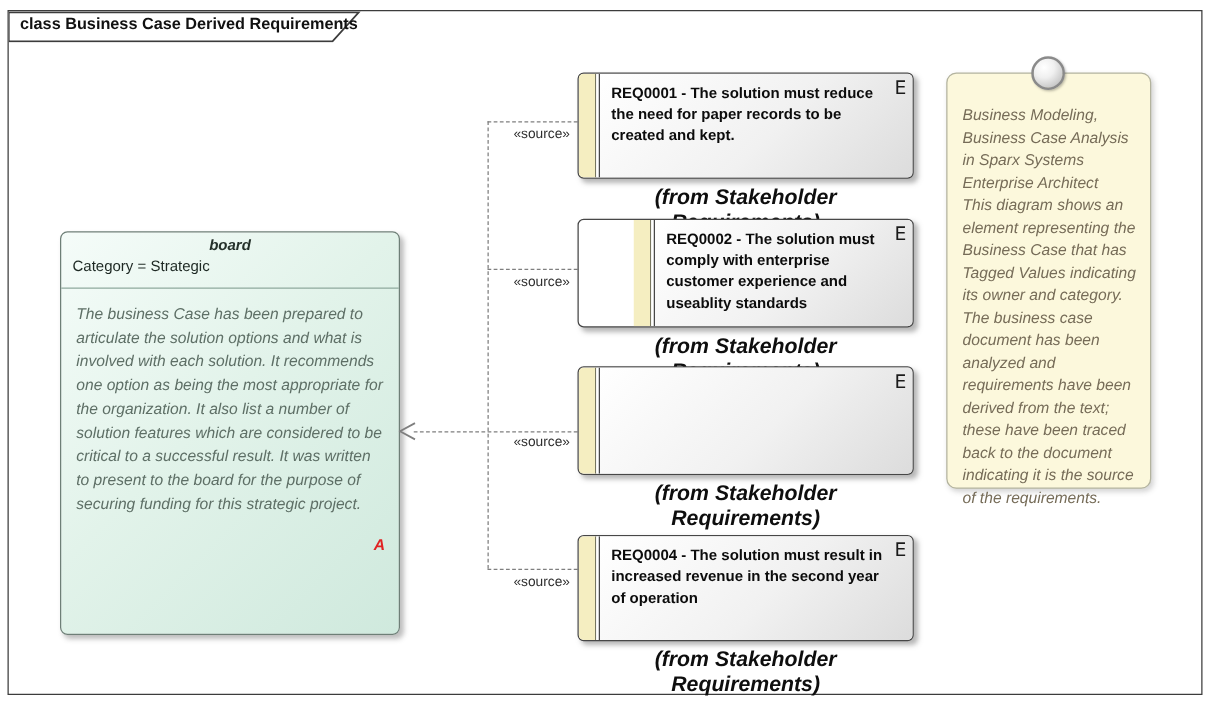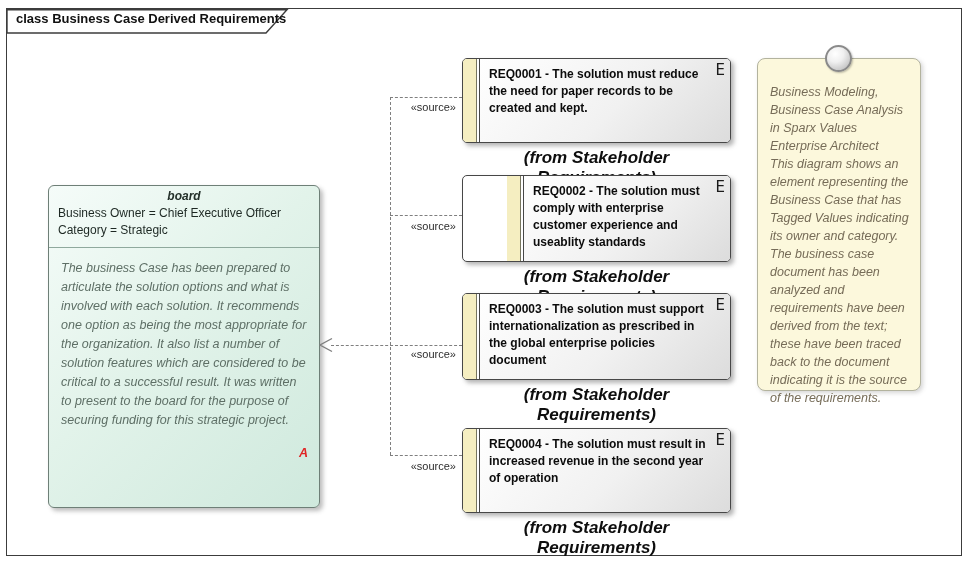--- a/index.html
+++ b/index.html
@@ -118,21 +118,20 @@
 
   <div class="frame"></div>
   <svg class="frame-tab" viewBox="0 0 282 25">
     <polygon points="0,0.8 280,0.8 259,24 0,24" fill="#ffffff" stroke="#3c3c3c" stroke-width="1.4"></polygon>
   </svg>
   <span class="frame-title">class Business Case Derived Requirements</span>
 
   <div class="bc-node">
     <div class="bc-tags">
       <div class="bc-tags-heading">board</div>
-      <div class="bc-tag-line">Business Owner = Chief Executive Officer</div>
       <div class="bc-tag-line">Category = Strategic</div>
     </div>
     <div class="bc-notes">
       <span>The business Case has been prepared to articulate the solution options and what is involved with each solution. It recommends one option as being the most appropriate for the organization. It also list a number of solution features which are considered to be critical to a successful result. It was written to present to the board for the purpose of securing funding for this strategic project.</span>
       <span class="bc-artifact-letter">A</span>
     </div>
   </div>
 
   <div class="conn v trunk"></div>
   <div class="conn h b1"></div>
@@ -169,38 +168,37 @@
       </div>
     </div>
     <div class="req-from">(from Stakeholder Requirements)</div>
   </div>
 
   <div class="req-wrap r3">
     <div class="req-box">
       <div class="req-strip"></div>
       <div class="req-gap"></div>
       <div class="req-body">
-        <div class="req-title">REQ0003 - The solution must support internationalization as prescribed in the global enterprise policies document</div>
         <span class="req-e">E</span>
       </div>
     </div>
     <div class="req-from">(from Stakeholder Requirements)</div>
   </div>
 
   <div class="req-wrap r4">
     <div class="req-box">
       <div class="req-strip"></div>
       <div class="req-gap"></div>
       <div class="req-body">
         <div class="req-title">REQ0004 - The solution must result in increased revenue in the second year of operation</div>
         <span class="req-e">E</span>
       </div>
     </div>
     <div class="req-from">(from Stakeholder Requirements)</div>
   </div>
 
   <div class="note">
     <div class="note-pin"></div>
-    <div class="note-heading">Business Modeling, Business Case Analysis in Sparx Values Enterprise Architect</div>
+    <div class="note-heading">Business Modeling, Business Case Analysis in Sparx Systems Enterprise Architect</div>
     <div class="note-body">This diagram shows an element representing the Business Case that has Tagged Values indicating its owner and category. The business case document has been analyzed and requirements have been derived from the text; these have been traced back to the document indicating it is the source of the requirements.</div>
   </div>
 
 </div>
 
 </body></html>

